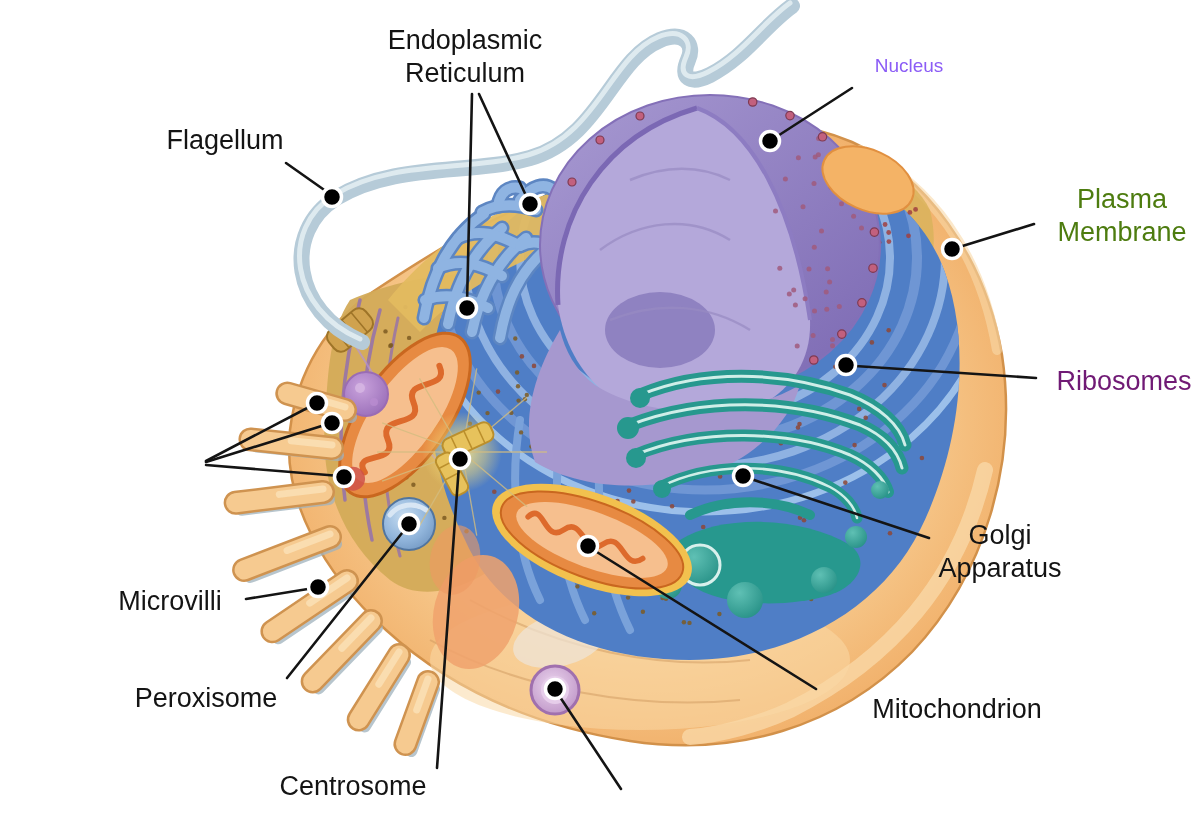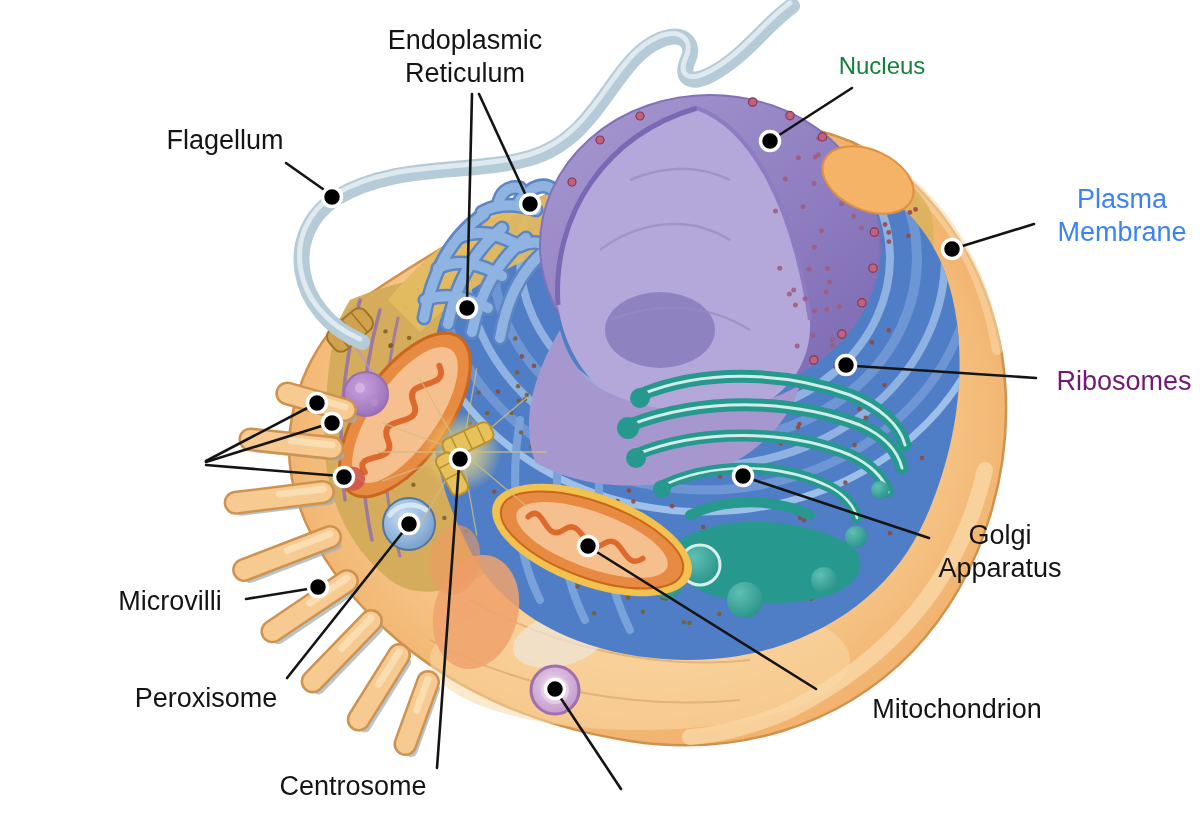--- a/index.html
+++ b/index.html
@@ -508,22 +508,22 @@
       <line x1="437" y1="768" x2="459" y2="465" stroke="#141414" stroke-width="2.6" stroke-linecap="round"></line>
       <circle cx="460" cy="459" r="9.5" fill="#000000" stroke="#ffffff" stroke-width="3.5"></circle>
       <line x1="621" y1="789" x2="558" y2="694" stroke="#141414" stroke-width="2.6" stroke-linecap="round"></line>
       <circle cx="555" cy="689" r="9.5" fill="#000000" stroke="#ffffff" stroke-width="3.5"></circle>
     </svg>
 
 <div id="labels">
       <div class="lbl" style="left: 225px; top: 140px; font-size: 27px; color: rgb(20, 20, 20);">Flagellum</div>
       <div class="lbl" style="left: 438px; top: 57px; font-size: 27px; color: rgb(20, 20, 20); margin-left: 27px;">Endoplasmic
 Reticulum</div>
-      <div class="lbl" style="left: 882px; top: 66px; font-size: 24px; color: #15803d;">Nucleus</div>
-      <div class="lbl" style="left: 1122px; top: 216px; font-size: 27px; color: #3b82f6; text-align: center;">Plasma
+      <div class="lbl" style="left: 909px; top: 66px; font-size: 19px; color: #8b5cf6;">Nucleus</div>
+      <div class="lbl" style="left: 1122px; top: 216px; font-size: 27px; color: #4d7c0f; text-align: center;">Plasma
 Membrane</div>
       <div class="lbl" style="left: 1124px; top: 381px; font-size: 27px; color: #701a75;">Ribosomes</div>
       <div class="lbl" style="left: 1000px; top: 552px; font-size: 27px; color: rgb(20, 20, 20);">Golgi
 Apparatus</div>
       <div class="lbl" style="left: 957px; top: 709px; font-size: 27px; color: rgb(20, 20, 20);">Mitochondrion</div>
       <div class="lbl" style="left: 170px; top: 601px; font-size: 27px; color: rgb(20, 20, 20);">Microvilli</div>
       <div class="lbl" style="left: 206px; top: 698px; font-size: 27px; color: rgb(20, 20, 20);">Peroxisome</div>
       <div class="lbl" style="left: 353px; top: 786px; font-size: 27px; color: rgb(20, 20, 20);">Centrosome</div>
     </div>
 </div>

